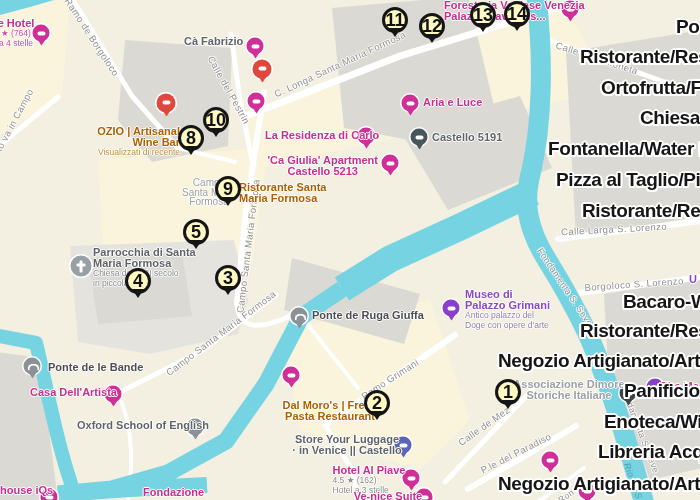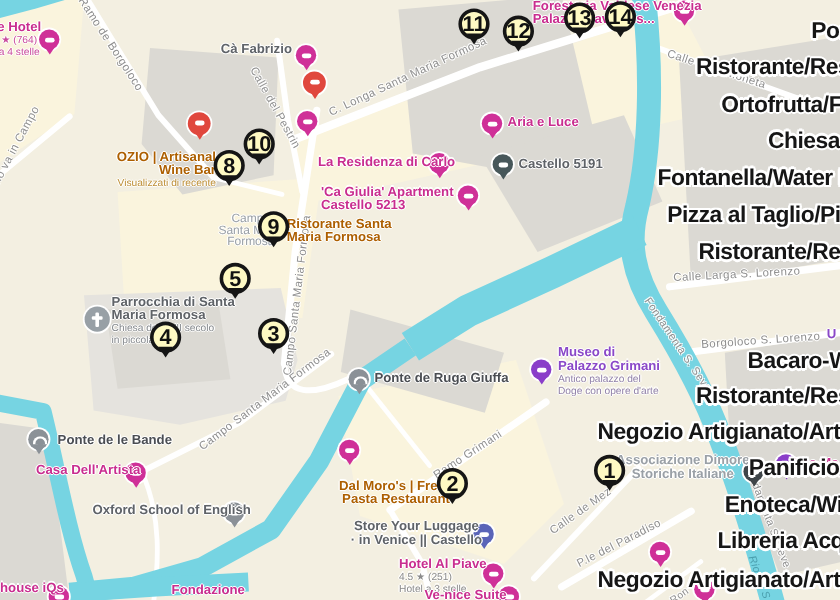--- a/index.html
+++ b/index.html
@@ -168,21 +168,21 @@
         <div class="poi-line c-gray">Cà Fabrizio</div>
       </div>
       <div class="poi-label" style="top: 126px; right: 520px; text-align: right;">
         <div class="poi-line c-orange">OZIO | Artisanal</div>
         <div class="poi-line c-orange">Wine Bar</div>
         <div class="poi-sub" style="color: rgb(189, 142, 53);">Visualizzati di recente</div>
       </div>
       <div class="poi-label" style="top: 130px; left: 265px;">
         <div class="poi-line c-pink">La Residenza di Carlo</div>
       </div>
-      <div class="poi-label" style="top: 155px; right: 322px; text-align: left;">
+      <div class="poi-label" style="top: 155px; right: 322px; text-align: center;">
         <div class="poi-line c-pink">'Ca Giulia' Apartment</div>
         <div class="poi-line c-pink">Castello 5213</div>
       </div>
       <div class="poi-label" style="top: 97px; left: 423px;">
         <div class="poi-line c-pink">Aria e Luce</div>
       </div>
       <div class="poi-label" style="top: 132px; left: 432px;">
         <div class="poi-line c-gray">Castello 5191</div>
       </div>
       <div class="poi-label" style="top: 0px; left: 444px;">
@@ -218,21 +218,21 @@
       <div class="poi-label" style="top: 400px; left: 330px; text-align: center; transform: translateX(-50%);">
         <div class="poi-line c-orange">Dal Moro's | Fresh</div>
         <div class="poi-line c-orange">Pasta Restaurant</div>
       </div>
       <div class="poi-label" style="top: 434px; left: 347px; text-align: center; transform: translateX(-50%);">
         <div class="poi-line c-gray">Store Your Luggage</div>
         <div class="poi-line c-gray">· in Venice || Castello</div>
       </div>
       <div class="poi-label" style="top: 465px; left: 369px; text-align: left; transform: translateX(-50%);">
         <div class="poi-line c-pink">Hotel Al Piave</div>
-        <div class="poi-sub" style="color: rgb(139, 139, 139);">4.5 ★ (251)</div>
+        <div class="poi-sub" style="color: rgb(139, 139, 139);">4.5 ★ (162)</div>
         <div class="poi-sub" style="color: rgb(139, 139, 139);">Hotel a 3 stelle</div>
       </div>
       <div class="poi-label" style="top: 491px; left: 388px; text-align: center; transform: translateX(-50%);">
         <div class="poi-line c-pink">Ve-nice Suite</div>
       </div>
       <div class="poi-label" style="top: 485px; left: 0px;">
         <div class="poi-line c-pink">house iQs</div>
       </div>
       <div class="poi-label" style="top: 487px; left: 143px;">
         <div class="poi-line c-pink">Fondazione</div>

